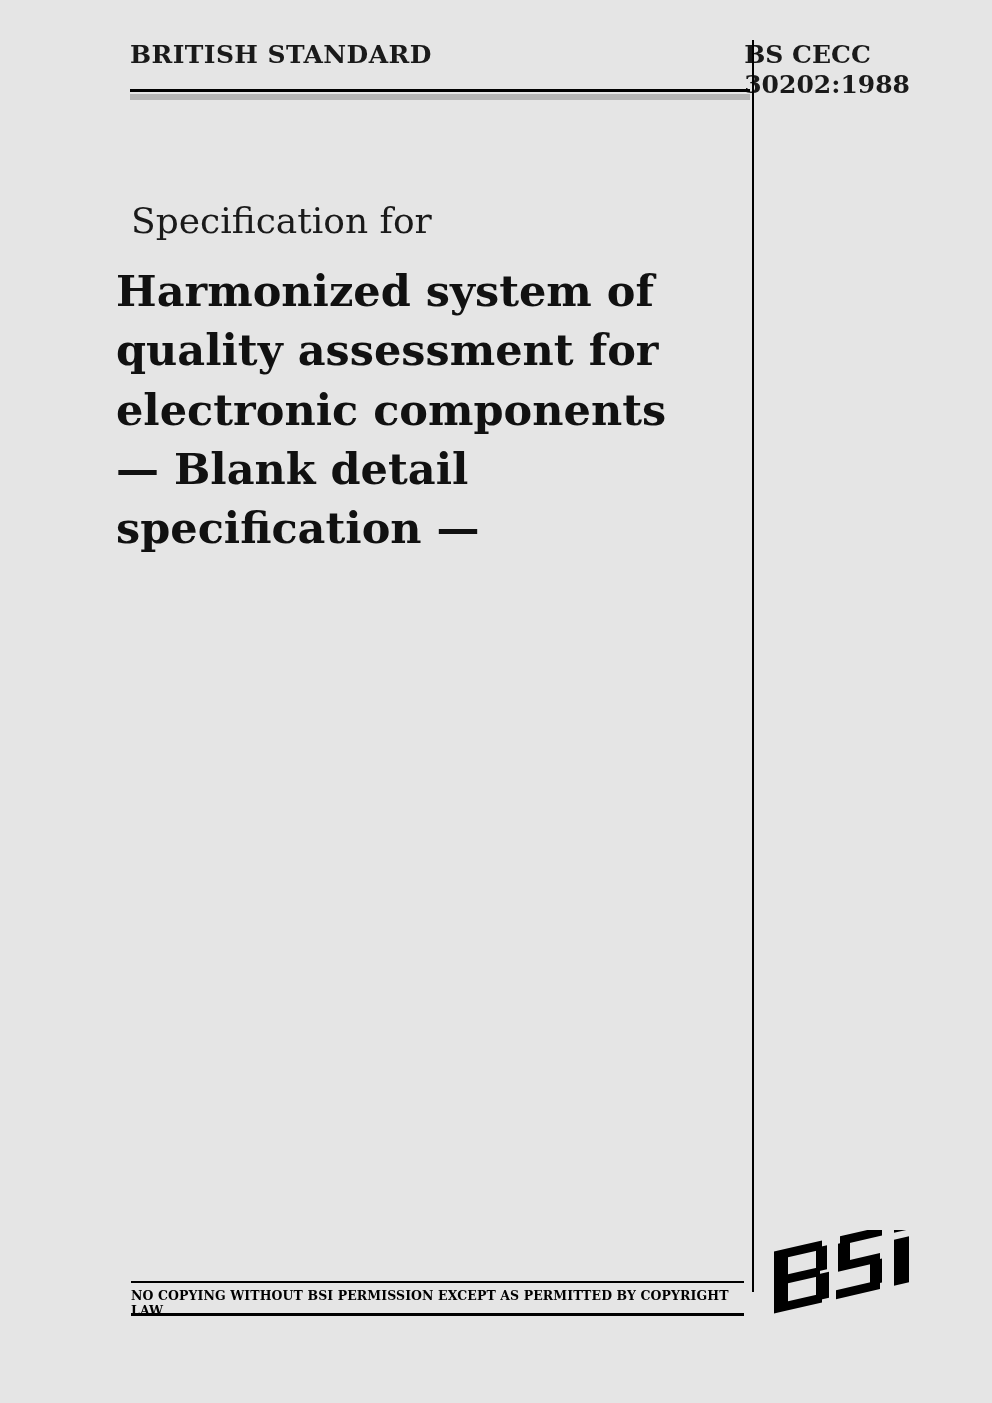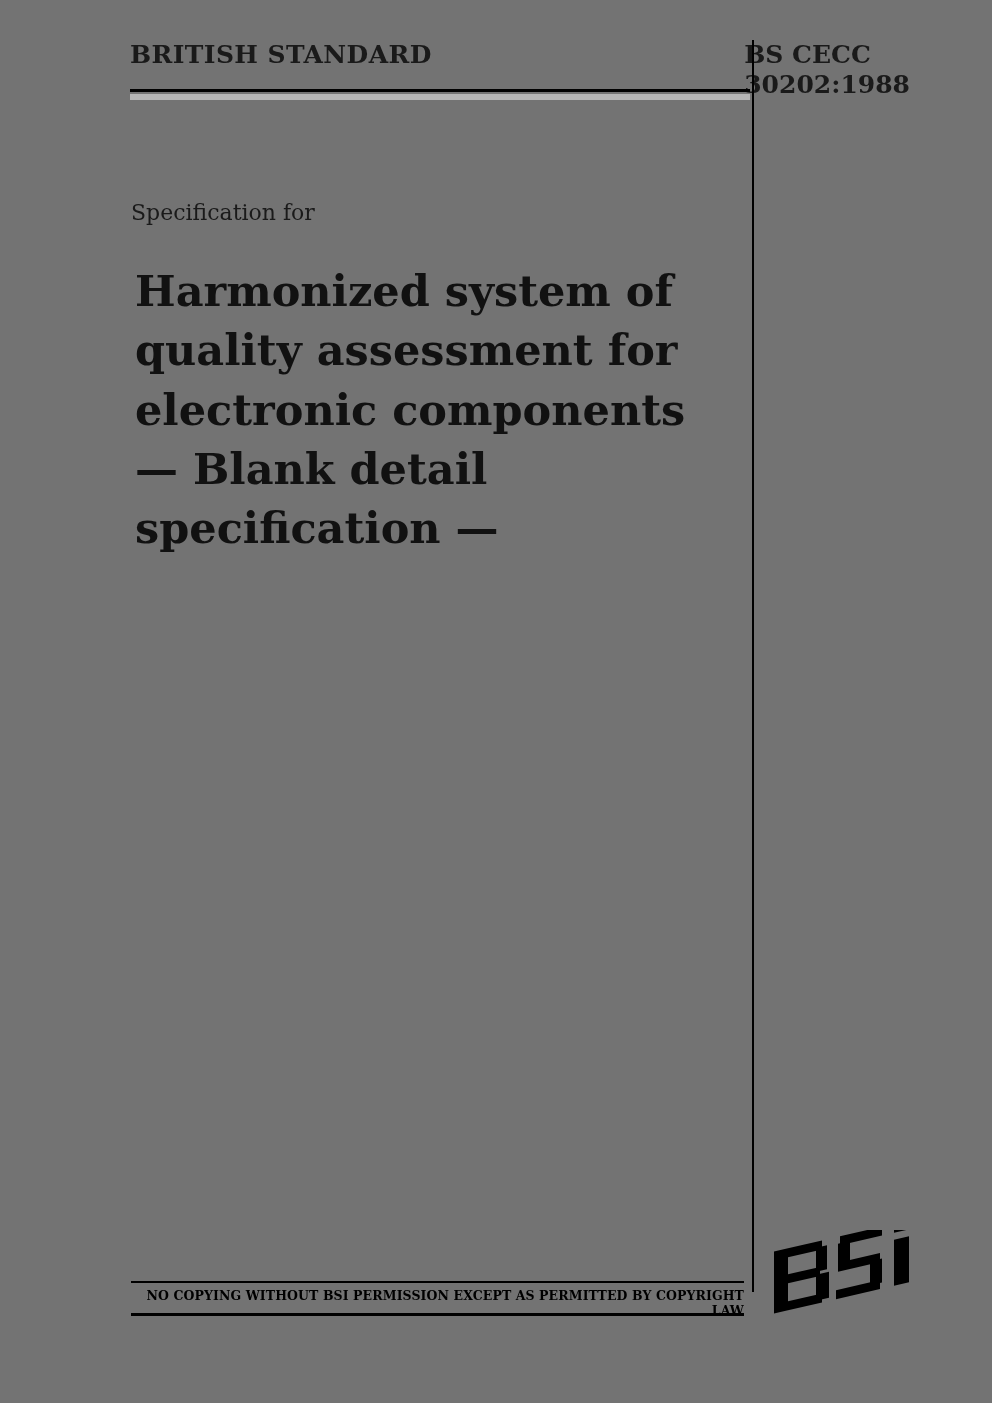--- a/index.html
+++ b/index.html
@@ -8,21 +8,21 @@
     background: #ffffff;
   }
   body {
     font-family: "Liberation Serif", serif;
     color: #000000;
   }
   .page {
     position: relative;
     width: 992px;
     height: 1403px;
-    background: #737373;
+    background: #e5e5e5;
     overflow: hidden;
   }
 
   
   .header {
     position: absolute;
     left: 130px;
     top: 40px;
     width: 780px;
     display: flex;
@@ -74,26 +74,26 @@
     height: 1252px;
     background: #000000;
   }
 
   
   .spec-for {
     position: absolute;
     left: 131px;
     top: 200px;
     font-family: "DejaVu Serif", serif;
-    font-size: 22px;
+    font-size: 36px;
     color: #1a1a1a;
   }
   .main-title {
     position: absolute;
-    left: 135px;
+    left: 116px;
     top: 262px;
     width: 600px;
     font-family: "DejaVu Serif", serif;
     font-weight: bold;
     font-size: 43px;
     line-height: 1.38;
     color: #111111;
   }
   .subtitle {
     position: absolute;
@@ -114,21 +114,21 @@
     top: 1281px;
     width: 613px;
     height: 2px;
     background: #000000;
   }
   .footer-note {
     position: absolute;
     left: 131px;
     top: 1288px;
     width: 613px;
-    text-align: right;
+    text-align: left;
     font-family: "DejaVu Serif", serif;
     font-weight: bold;
     font-size: 12.5px;
     letter-spacing: 0.1px;
     color: #000000;
   }
   .footer-rule-bottom {
     position: absolute;
     left: 131px;
     top: 1313px;

